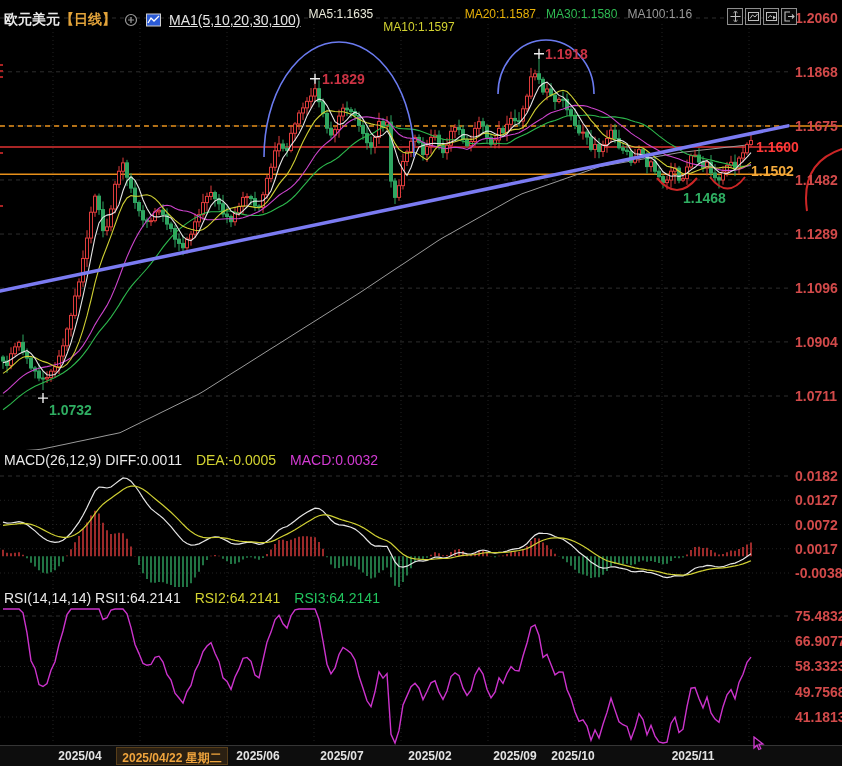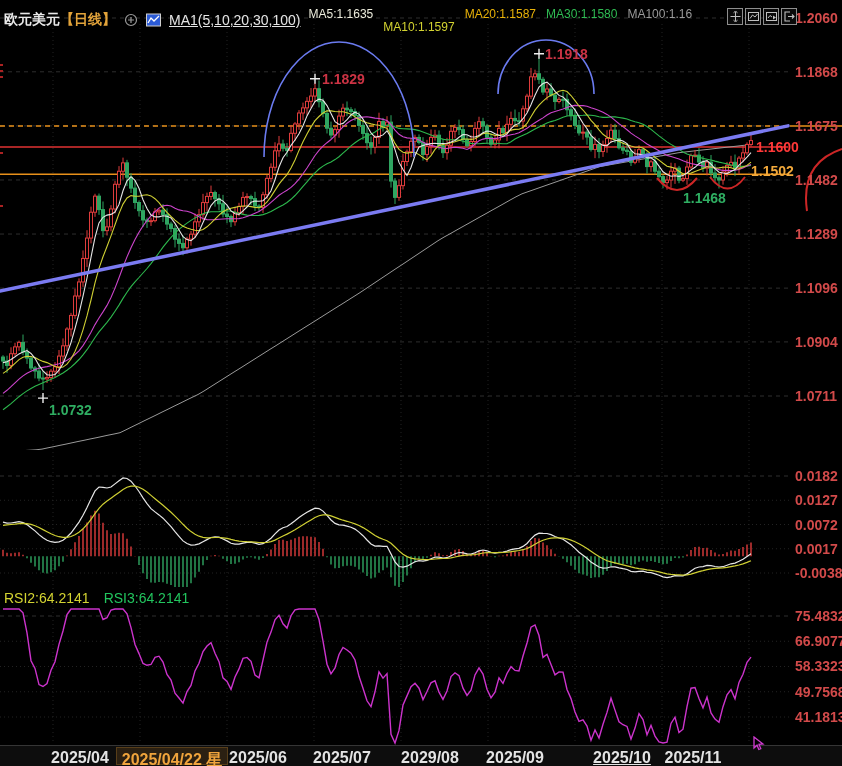--- a/index.html
+++ b/index.html
@@ -12,21 +12,21 @@
   .hdr .per{color:#e2a33a;font-weight:bold;}
   .hdr .malabel{color:#e4e4e4;text-decoration:underline;}
   .hdr .maval{font-size:12px;}
   .icon-btn{display:inline-flex;align-items:center;justify-content:center;}
   .toolbar{position:absolute;left:727px;top:8px;display:flex;gap:2px;z-index:6;}
   .toolbar .tb{width:14px;height:15px;border:1px solid #8e8e8e;display:flex;align-items:center;
        justify-content:center;background:#0a0a0a;}
   .subhdr{position:absolute;left:4px;display:flex;gap:14px;font-size:14px;z-index:5;white-space:nowrap;}
   .taxis{position:absolute;left:0;top:745px;width:842px;height:21px;background:#0d0d0d;
        border-top:1px solid #353535;z-index:4;}
-  .tl{position:absolute;top:3px;font-size:16px;font-weight:bold;color:#e3e3e3;text-align:center;}
+  .tl{position:absolute;top:3px;font-size:12px;font-weight:bold;color:#e3e3e3;text-align:center;}
   .tl.hl{color:#f0a43c;background:rgba(224,150,48,0.14);border:1px solid rgba(224,150,48,0.25);
        box-sizing:border-box;top:1px;padding-top:2px;height:18px;}
   .wm{position:absolute;left:707px;top:707px;font-size:37px;color:#d7d7d7;opacity:.95;
        letter-spacing:1px;z-index:7;font-weight:normal;}
   .cursor{position:absolute;left:753px;top:736px;z-index:8;}
 </style>
 </head>
 <body>
 
 <div class="app">
@@ -759,34 +759,40 @@
       </svg>
     </span>
     <span class="tb">
       <svg width="11" height="11" viewBox="0 0 11 11">
         <path d="M6,1 H1 V10 H6" fill="none" stroke="#c0c0c0" stroke-width="1.1"></path>
         <path d="M4,5.5 H10 M8,3.5 L10,5.5 L8,7.5" fill="none" stroke="#c0c0c0" stroke-width="1.1"></path>
       </svg>
     </span>
   </div>
 
+  <div id="macd-hdr" class="subhdr" style="top:452px;">
+      <span style="color: rgb(233, 233, 233);">MACD(26,12,9) DIFF:0.0011</span>
+      <span style="color: rgb(211, 211, 49);">DEA:-0.0005</span>
+      <span style="color: rgb(211, 59, 211);">MACD:0.0032</span>
+    </div>
 
   <div id="rsi-hdr" class="subhdr" style="top:590px;">
+      <span style="color: rgb(233, 233, 233);">RSI(14,14,14) RSI1:64.2141</span>
       <span style="color: rgb(211, 211, 49);">RSI2:64.2141</span>
       <span style="color: #22c55e;">RSI3:64.2141</span>
     </div>
 
   <div class="taxis" id="taxis">
       <span class="tl" style="left: 47px; width: 66px;">2025/04</span>
       <span class="tl hl" style="left: 116px; width: 112px;">2025/04/22 星期二</span>
       <span class="tl" style="left: 225px; width: 66px;">2025/06</span>
       <span class="tl" style="left: 309px; width: 66px;">2025/07</span>
-      <span class="tl" style="left: 397px; width: 66px;">2029/08</span>
+      <span class="tl" style="left: 397px; width: 66px;">2025/02</span>
       <span class="tl" style="left: 482px; width: 66px;">2025/09</span>
-      <span class="tl" style="left: 589px; width: 66px; text-decoration: underline;">2025/10</span>
+      <span class="tl" style="left: 540px; width: 66px;">2025/10</span>
       <span class="tl" style="left: 660px; width: 66px;">2025/11</span>
     </div>
 
 
   <div class="cursor">
     <svg width="12" height="15" viewBox="0 0 12 15">
       <path d="M1,1 L1,12 L4,9.2 L5.8,13.5 L7.8,12.6 L6,8.4 L10,8 Z" fill="none" stroke="#d23bd2" stroke-width="1.3"></path>
     </svg>
   </div>
 </div>

